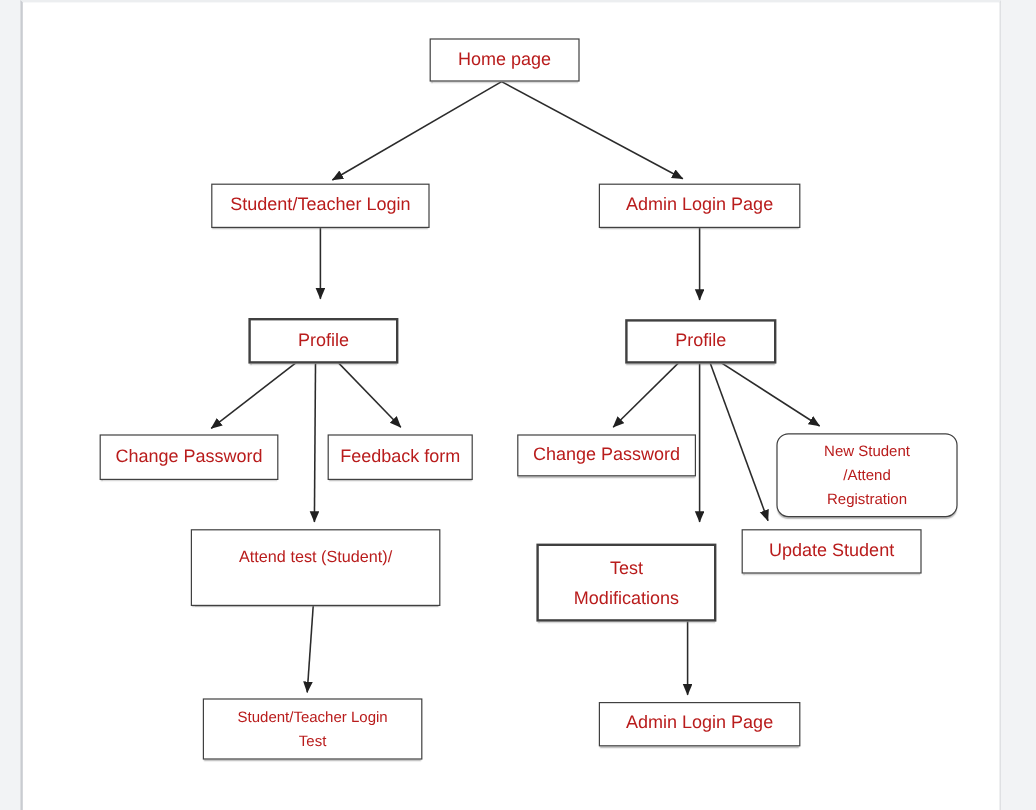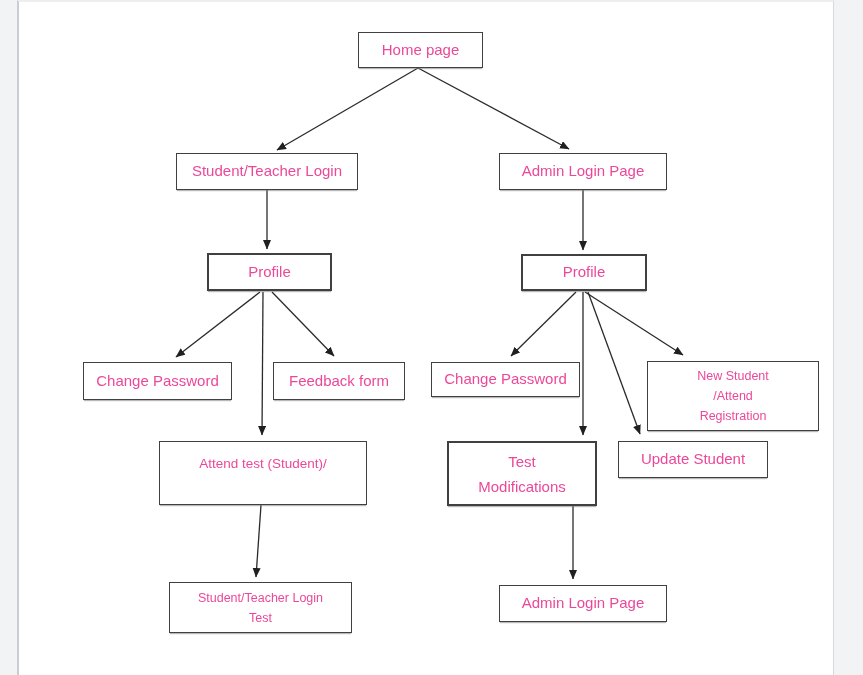--- a/index.html
+++ b/index.html
@@ -40,26 +40,26 @@
     position: absolute;
     box-sizing: border-box;
     border: 1.4px solid #404040;
     background: #ffffff;
     display: flex;
     flex-direction: column;
     align-items: center;
     justify-content: center;
     text-align: center;
     font-size: 15px;
-    color: #ec4899;
+    color: #b91c1c;
     line-height: 1.25;
     box-shadow: 0 2px 1px -1px rgba(125,125,125,0.55);
     white-space: nowrap;
   }
-  .node.thick { border-width: 2px; }
+  .node.thick { border-width: 2px; margin-top: 12px; }
   .node.attend {
     font-size: 13.5px;
     justify-content: flex-start;
     padding-top: 6px;
   }
   .node.attend .ln { line-height: 31px; }
   .node.smalltext { font-size: 12.5px; }
   .node.smalltext .ln { line-height: 20px; }
   .node.testmod .ln { line-height: 25px; }
 </style>
@@ -109,29 +109,29 @@
   </div>
 
   <div class="node thick" style="left:521px; top:254px; width:126px; height:37px;">
     <span class="ln">Profile</span>
   </div>
 
   <div class="node" style="left:83px; top:362px; width:149px; height:38px;">
     <span class="ln">Change Password</span>
   </div>
 
-  <div class="node" style="left:273px; top:362px; width:132px; height:38px;">
+  <div class="node" style="left:273px; top:362px; width:121px; height:38px;">
     <span class="ln">Feedback form</span>
   </div>
 
   <div class="node" style="left:431px; top:362px; width:149px; height:35px;">
     <span class="ln">Change Password</span>
   </div>
 
-  <div class="node smalltext" style="left:647px; top:361px; width:172px; height:70px;">
+  <div class="node smalltext" style="left:647px; top:361px; width:151px; height:70px;border-radius:10px;">
     <span class="ln">New Student</span>
     <span class="ln">/Attend</span>
     <span class="ln">Registration</span>
   </div>
 
   <div class="node attend" style="left:159px; top:441px; width:208px; height:64px;">
     <span class="ln">Attend test (Student)/</span>
   </div>
 
   <div class="node" style="left:618px; top:441px; width:150px; height:37px;">

